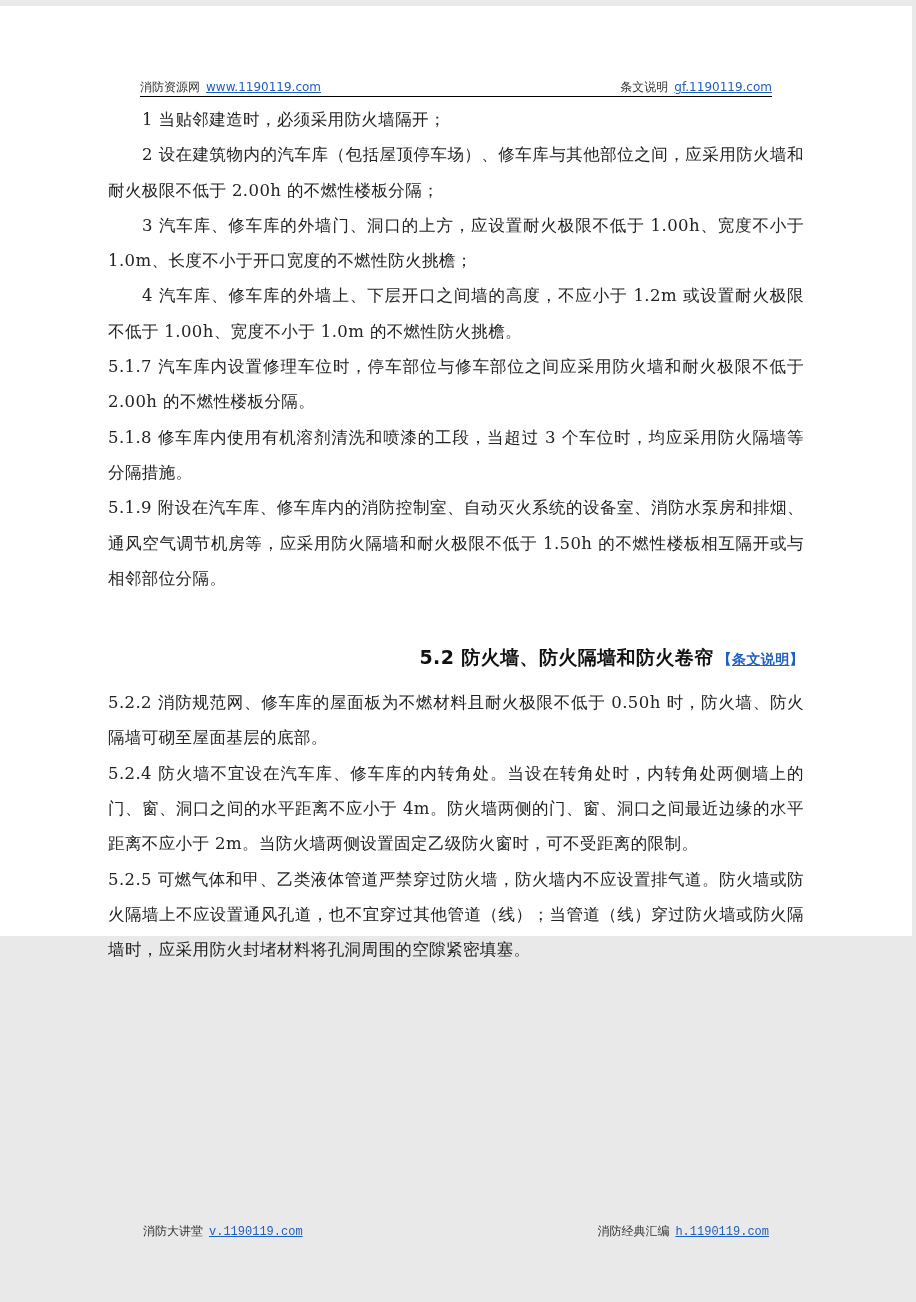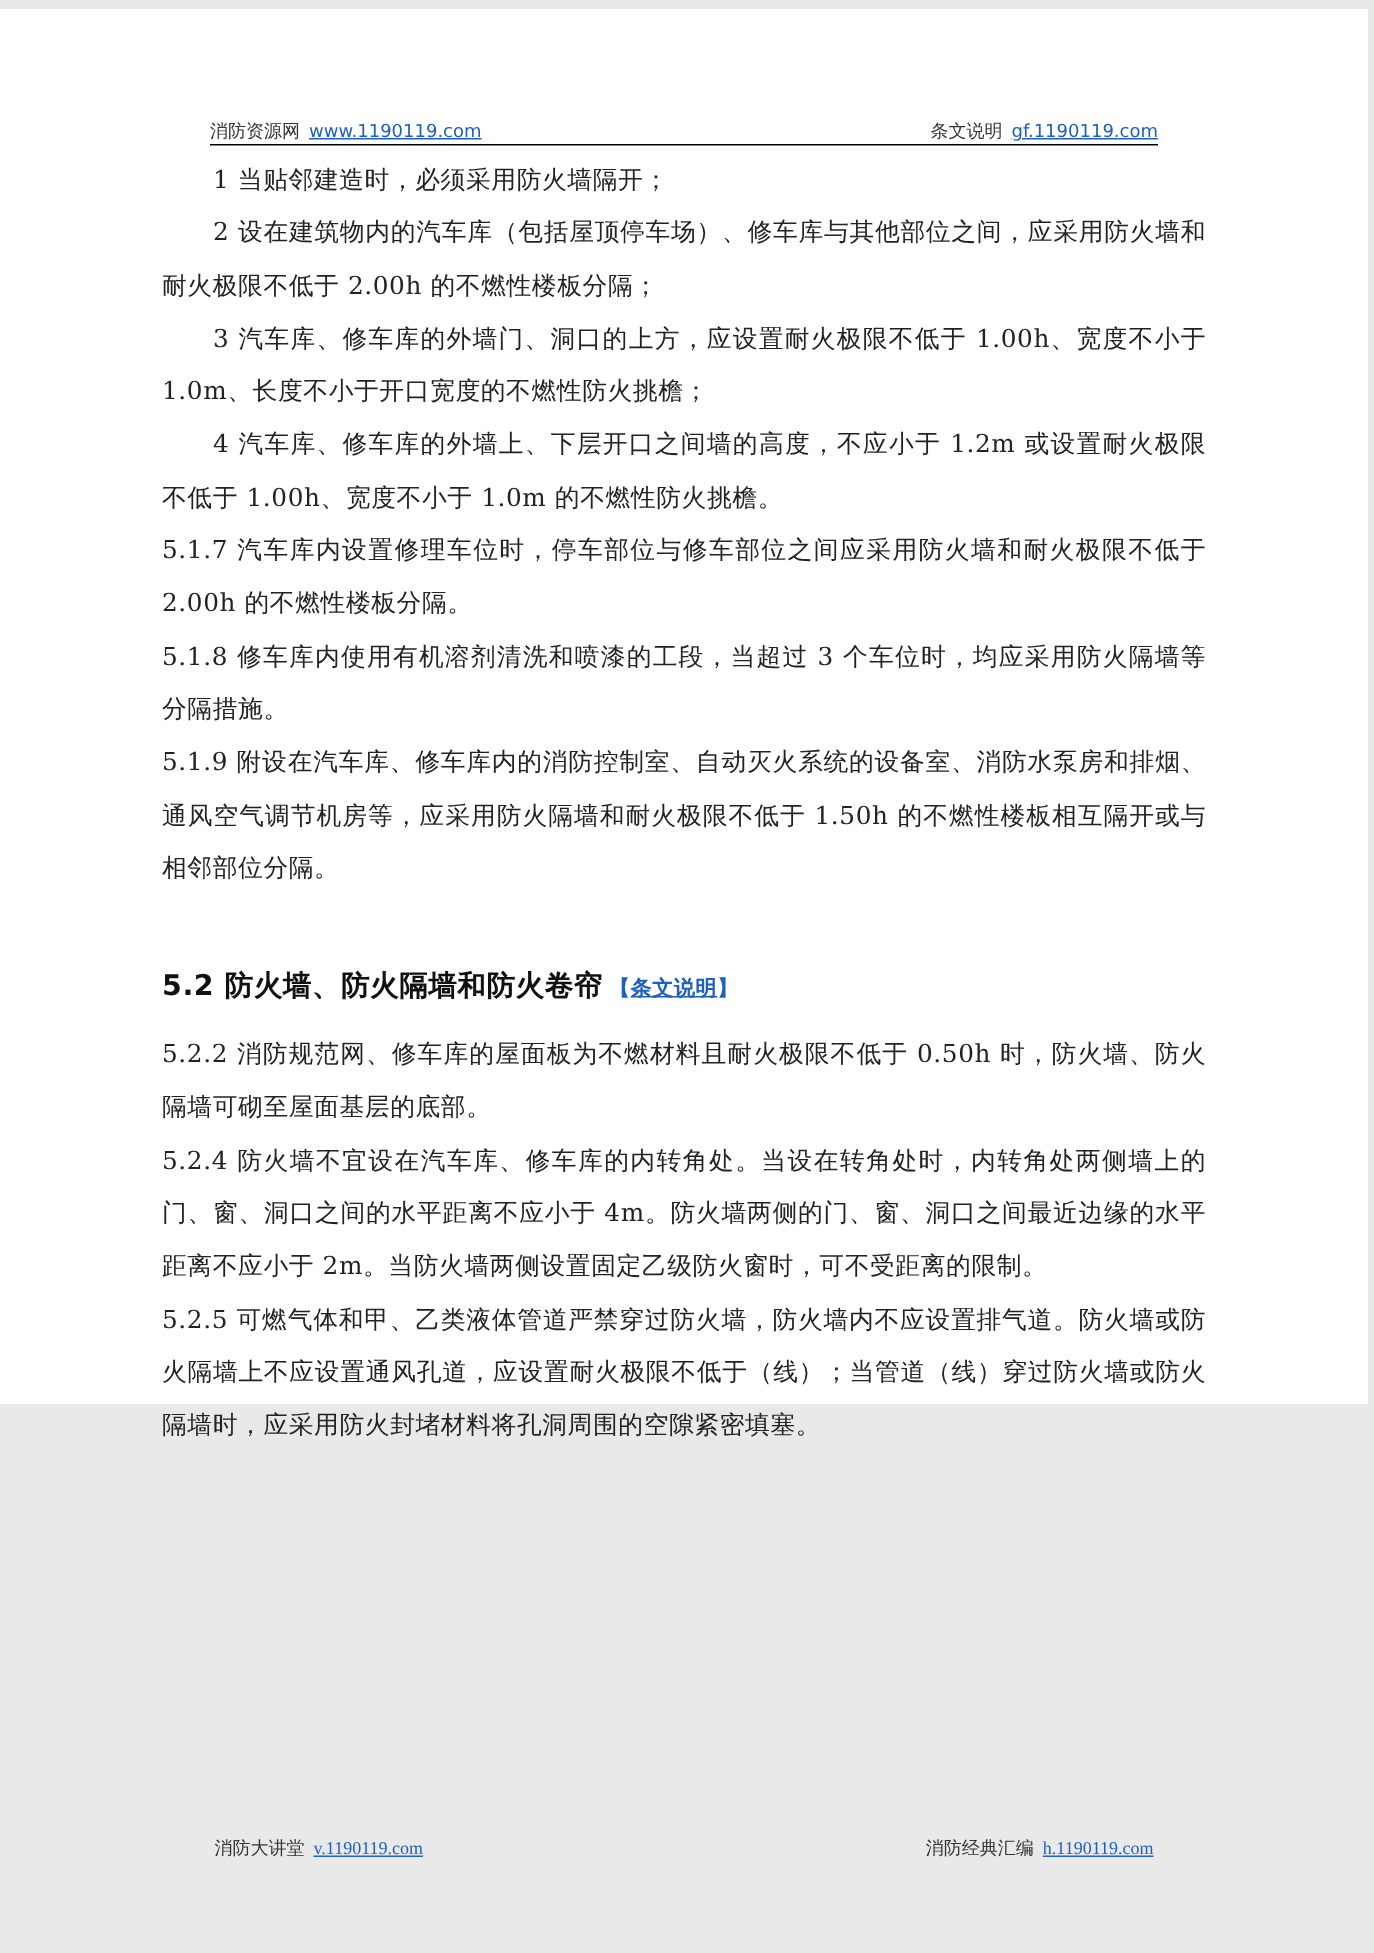--- a/index.html
+++ b/index.html
@@ -22,31 +22,31 @@
   .hdr .r { position: absolute; right: 0; top: 0; white-space: nowrap; }
   .link { color: #1f5fbf; text-decoration: underline; margin-left: 6px; }
   .body {
     position: absolute; left: 108px; top: 96px; width: 696px;
     font-size: 16.5px; line-height: 35.3px; color: #222;
     letter-spacing: 0.4px;
   }
   .p { margin: 0; text-align: justify; }
   .ind { text-indent: 34px; }
   .h2 {
-    text-align: left; font-weight: bold; font-size: 19px;
+    text-align: right; font-weight: bold; font-size: 19px;
     font-family: "DejaVu Sans", "Liberation Sans", sans-serif;
     margin: 44px 0 8px 0; line-height: 35px; color: #111;
   }
   .h2 .note {
     font-size: 14px; color: #1f5fbf; margin-left: 4px;
   }
   .h2 .note u { text-decoration: underline; }
   .ftr {
     position: absolute; left: 143px; top: 1216px; width: 626px; height: 20px;
-    font-family: Liberation Serif, serif;
+    font-family: Liberation Mono, monospace;
     font-size: 12px; color: #333; line-height: 20px;
   }
   .ftr .l { position: absolute; left: 0; top: 0; white-space: nowrap; }
   .ftr .r { position: absolute; right: 0; top: 0; white-space: nowrap; }
 </style>
 </head>
 <body>
 
 <div class="page">
 
@@ -67,21 +67,21 @@
     <p class="p">5.1.7 汽车库内设置修理车位时，停车部位与修车部位之间应采用防火墙和耐火极限不低于 2.00h 的不燃性楼板分隔。</p>
     <p class="p">5.1.8 修车库内使用有机溶剂清洗和喷漆的工段，当超过 3 个车位时，均应采用防火隔墙等分隔措施。</p>
     <p class="p">5.1.9 附设在汽车库、修车库内的消防控制室、自动灭火系统的设备室、消防水泵房和排烟、通风空气调节机房等，应采用防火隔墙和耐火极限不低于 1.50h 的不燃性楼板相互隔开或与相邻部位分隔。</p>
 
     <div class="h2">
       <span>5.2 防火墙、防火隔墙和防火卷帘</span><span class="note"><span>【</span><u>条文说明</u><span>】</span></span>
     </div>
 
     <p class="p">5.2.2 消防规范网、修车库的屋面板为不燃材料且耐火极限不低于 0.50h 时，防火墙、防火隔墙可砌至屋面基层的底部。</p>
     <p class="p">5.2.4 防火墙不宜设在汽车库、修车库的内转角处。当设在转角处时，内转角处两侧墙上的门、窗、洞口之间的水平距离不应小于 4m。防火墙两侧的门、窗、洞口之间最近边缘的水平距离不应小于 2m。当防火墙两侧设置固定乙级防火窗时，可不受距离的限制。</p>
-    <p class="p">5.2.5 可燃气体和甲、乙类液体管道严禁穿过防火墙，防火墙内不应设置排气道。防火墙或防火隔墙上不应设置通风孔道，应设置耐火极限不低于（线）；当管道（线）穿过防火墙或防火隔墙时，应采用防火封堵材料将孔洞周围的空隙紧密填塞。</p>
+    <p class="p">5.2.5 可燃气体和甲、乙类液体管道严禁穿过防火墙，防火墙内不应设置排气道。防火墙或防火隔墙上不应设置通风孔道，也不宜穿过其他管道（线）；当管道（线）穿过防火墙或防火隔墙时，应采用防火封堵材料将孔洞周围的空隙紧密填塞。</p>
   </div>
 
   <div class="ftr">
     <span class="l">
       <span>消防大讲堂</span><span class="link">v.1190119.com</span>
     </span>
     <span class="r">
       <span>消防经典汇编</span><span class="link">h.1190119.com</span>
     </span>
   </div>

